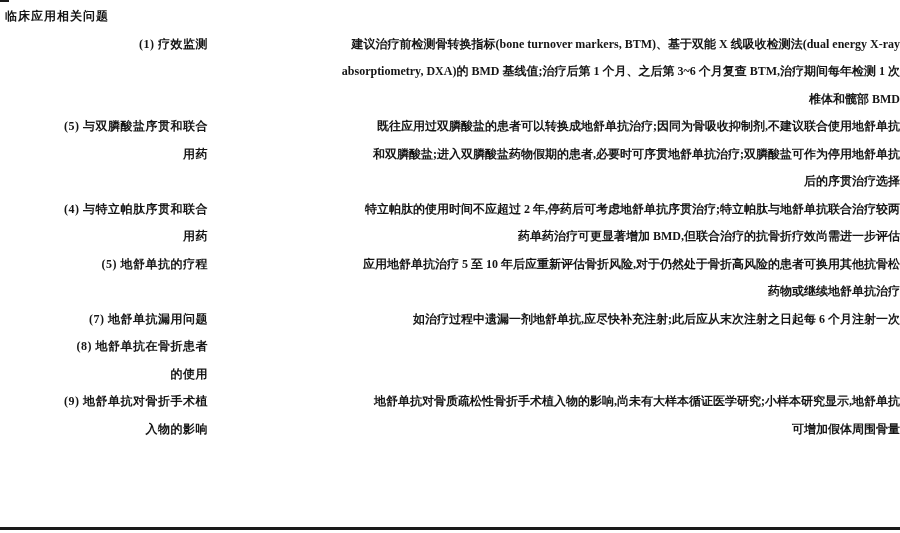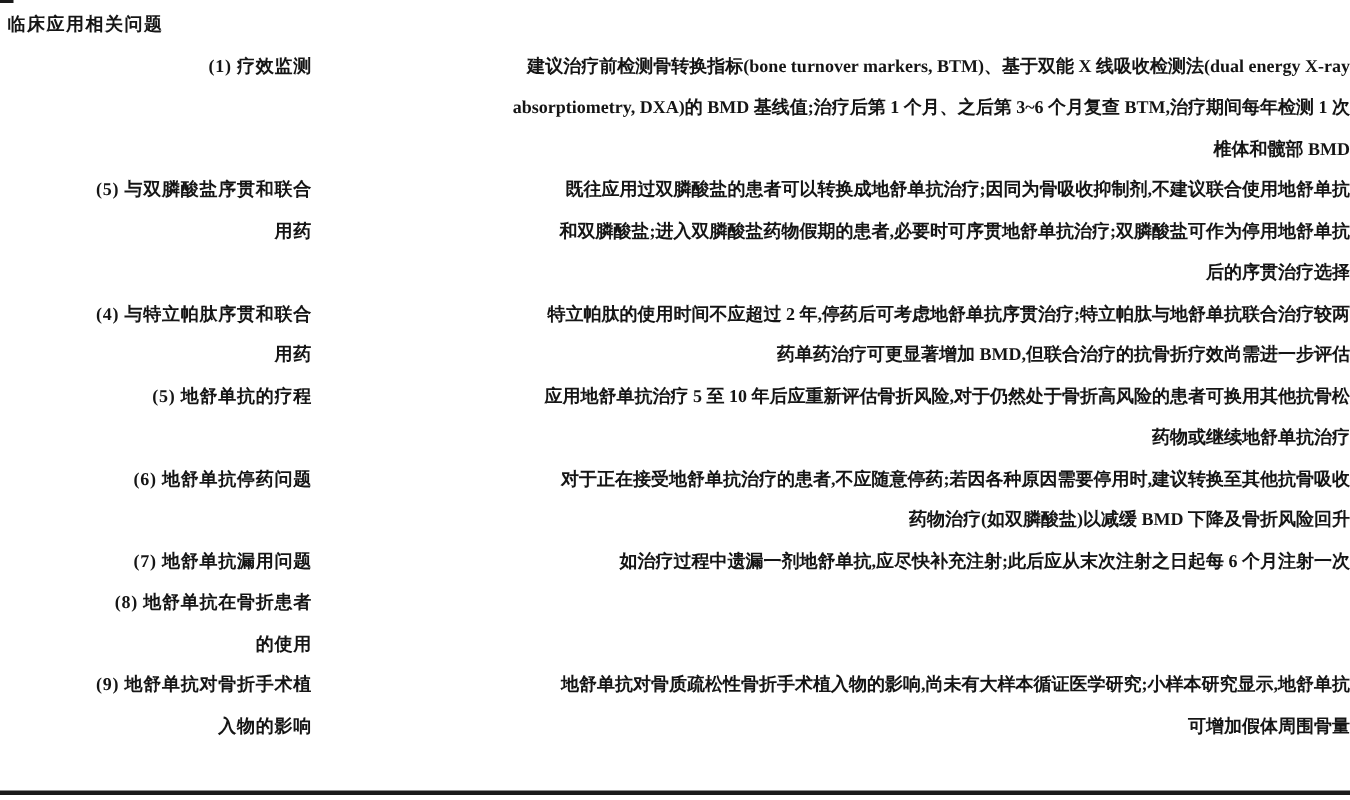--- a/index.html
+++ b/index.html
@@ -81,25 +81,20 @@
       <div class="tcell content-cell">特立帕肽的使用时间不应超过 2 年,停药后可考虑地舒单抗序贯治疗;特立帕肽与地舒单抗联合治疗较两
 药单药治疗可更显著增加 BMD,但联合治疗的抗骨折疗效尚需进一步评估</div>
     </div>
 
     <div class="trow">
       <div class="tcell label-cell">(5) 地舒单抗的疗程</div>
       <div class="tcell content-cell">应用地舒单抗治疗 5 至 10 年后应重新评估骨折风险,对于仍然处于骨折高风险的患者可换用其他抗骨松
 药物或继续地舒单抗治疗</div>
     </div>
 
-    <div class="trow">
-      <div class="tcell label-cell">(6) 地舒单抗停药问题</div>
-      <div class="tcell content-cell">对于正在接受地舒单抗治疗的患者,不应随意停药;若因各种原因需要停用时,建议转换至其他抗骨吸收
-药物治疗(如双膦酸盐)以减缓 BMD 下降及骨折风险回升</div>
-    </div>
 
     <div class="trow">
       <div class="tcell label-cell">(7) 地舒单抗漏用问题</div>
       <div class="tcell content-cell">如治疗过程中遗漏一剂地舒单抗,应尽快补充注射;此后应从末次注射之日起每 6 个月注射一次</div>
     </div>
 
     <div class="trow">
       <div class="tcell label-cell">(8) 地舒单抗在骨折患者
 的使用</div>
     </div>

